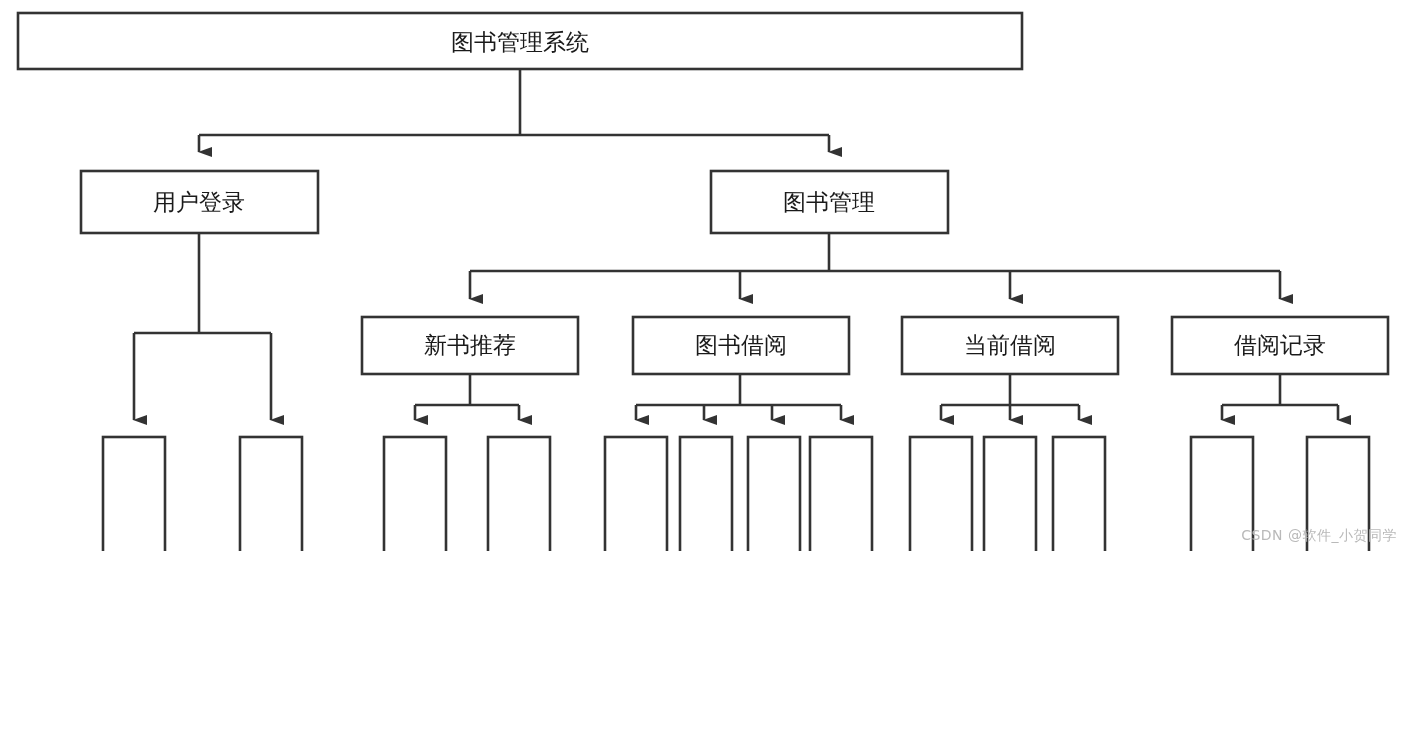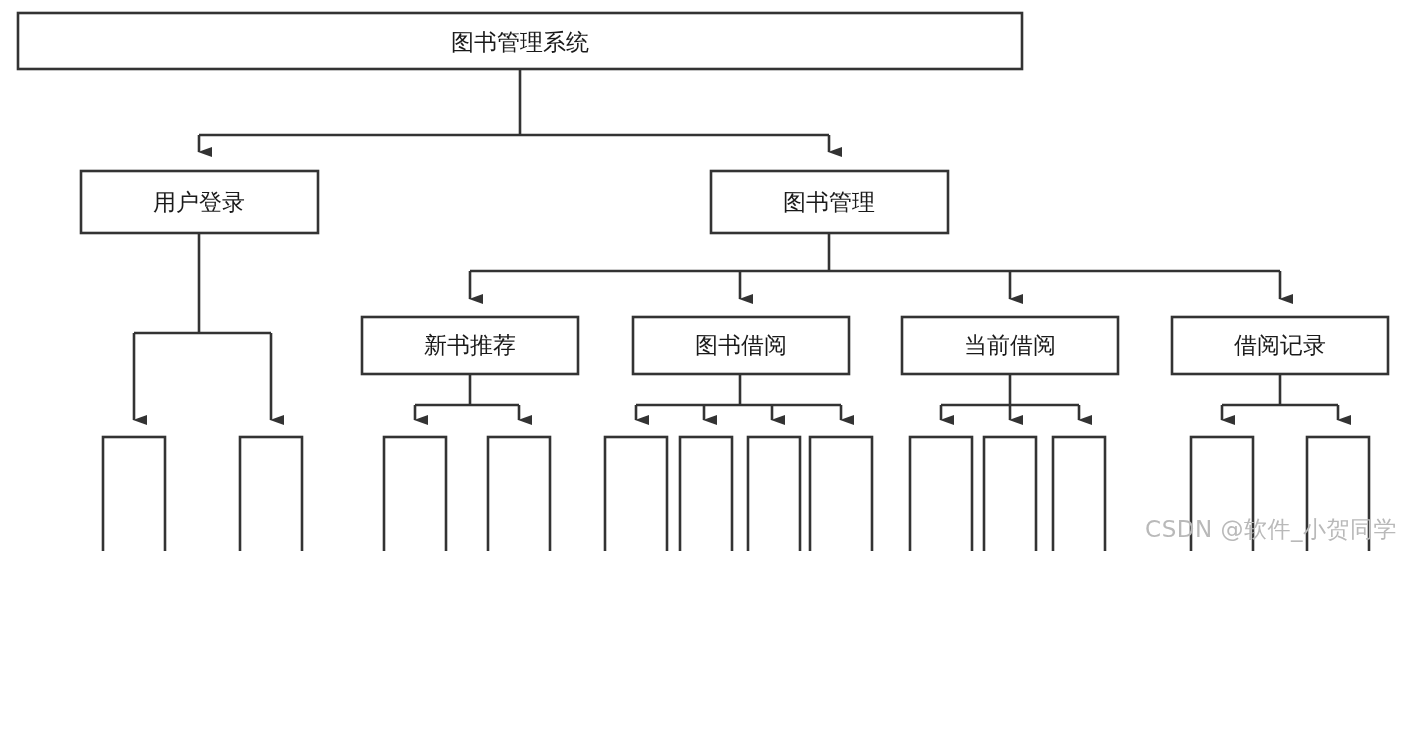--- a/index.html
+++ b/index.html
@@ -53,21 +53,21 @@
   }
   .arrow-head {
     fill: #333333;
     stroke: none;
   }
   .watermark {
     position: absolute;
     right: 8px;
     bottom: 6px;
     font-family: "DejaVu Sans", "Liberation Sans", sans-serif;
-    font-size: 23px;
+    font-size: 14px;
     color: #b9b9b9;
     white-space: nowrap;
     letter-spacing: 0.5px;
     pointer-events: none;
   }
 </style>
 </head>
 <body>
 
 <div id="diagram-root">

